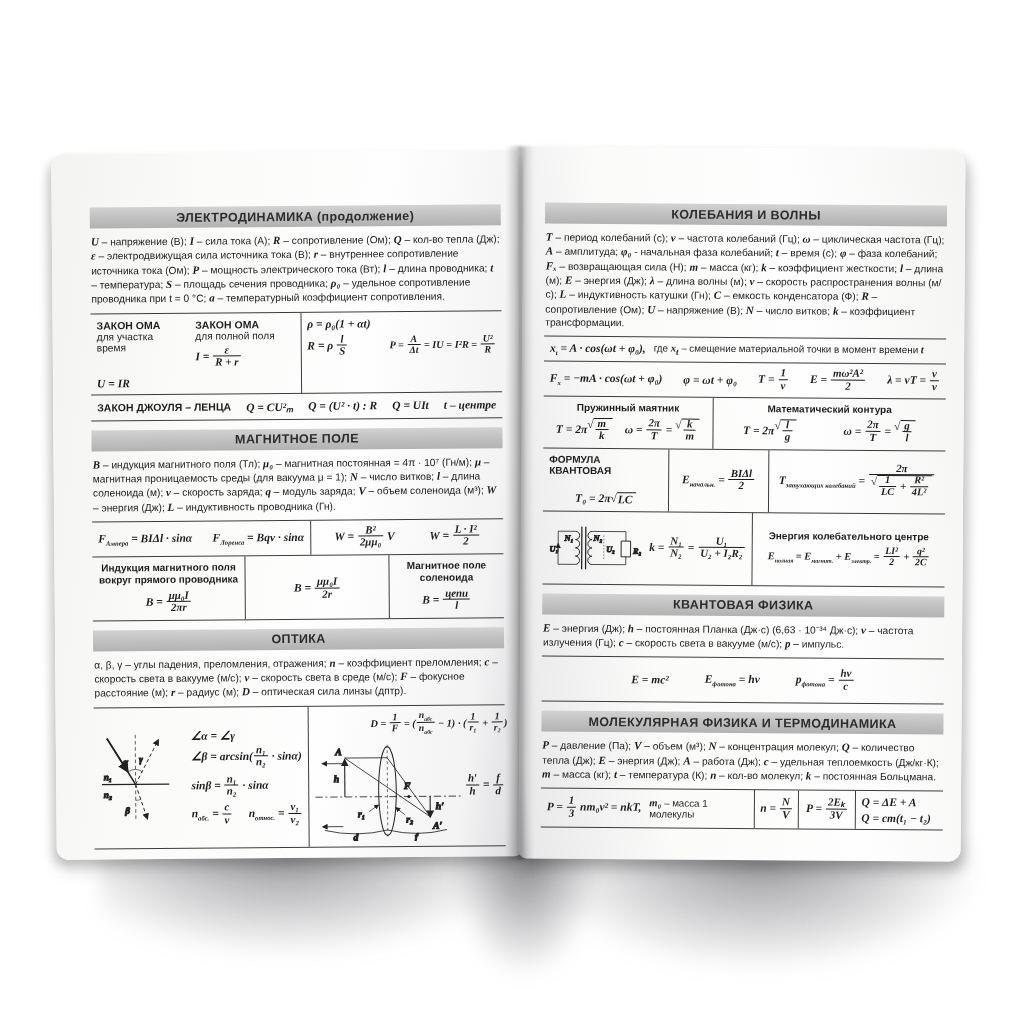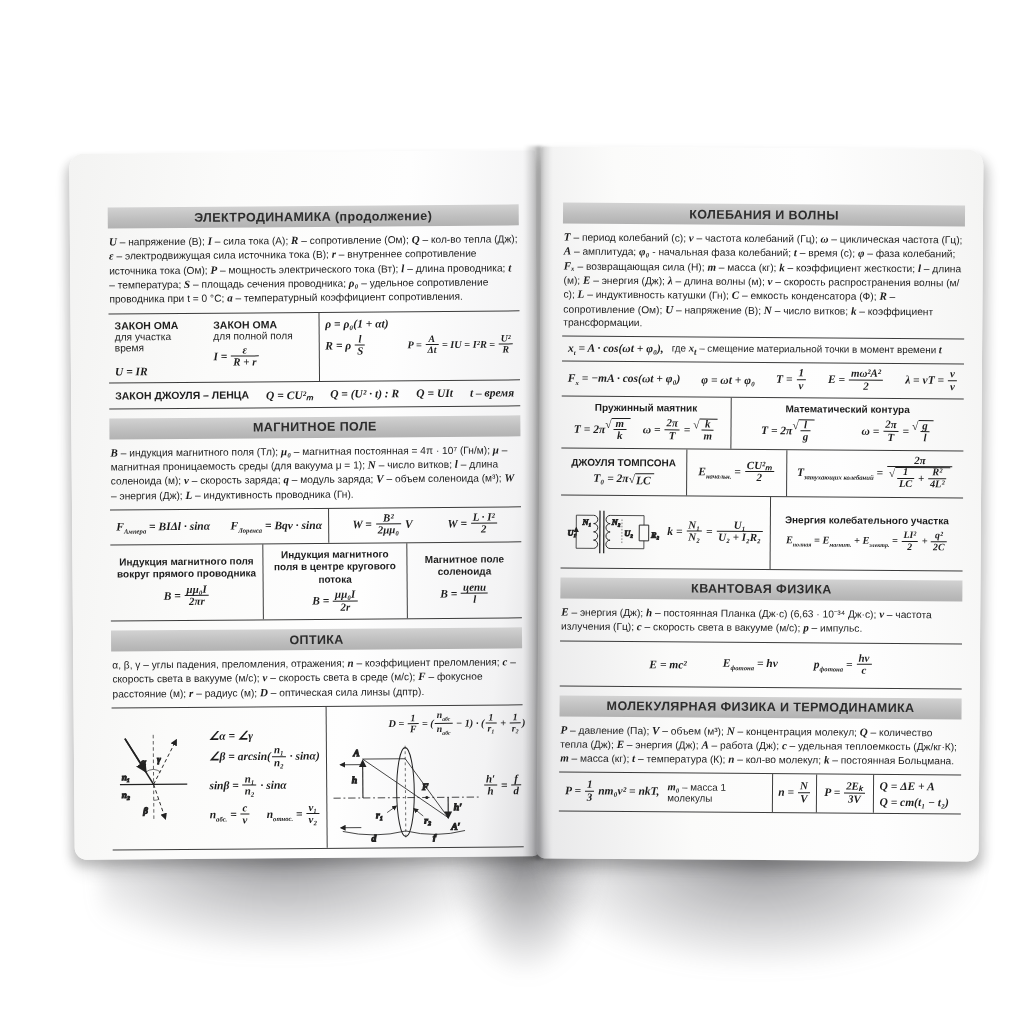--- a/index.html
+++ b/index.html
@@ -9,21 +9,21 @@
 
   
   .shadow{position:absolute;filter:blur(9px);pointer-events:none}
   .sh-l{left:100px;top:838px;width:410px;height:115px;
         background:radial-gradient(ellipse at 45% 15%,rgba(60,60,66,.50),rgba(110,110,116,.22) 50%,rgba(255,255,255,0) 74%)}
   .sh-r{left:545px;top:842px;width:430px;height:125px;
         background:radial-gradient(ellipse at 50% 15%,rgba(60,60,66,.50),rgba(110,110,116,.22) 50%,rgba(255,255,255,0) 74%)}
   .sh-m{left:450px;top:828px;width:150px;height:150px;
         background:radial-gradient(ellipse at 50% 18%,rgba(35,35,40,.55),rgba(90,90,96,.25) 45%,rgba(255,255,255,0) 70%)}
 
-  .book{position:absolute;left:72px;top:146px;width:909px;height:716px}
+  .book{position:absolute;left:54px;top:146px;width:909px;height:716px}
   .page{position:absolute}
   .pl{left:0;top:6px;width:466px;height:706px;border-radius:14px 3px 8px 12px;
       transform:rotate(-.45deg);
       background:linear-gradient(97deg,#f3f3f2 0%,#fbfbfa 30%,#fefefe 62%,#f3f3f4 88%,#e2e2e4 96%,#d0d0d4 100%);
       box-shadow:-4px 6px 10px rgba(0,0,0,.16),0 12px 16px rgba(0,0,0,.12)}
   .pr{left:467px;top:2px;width:442px;height:712px;border-radius:3px 16px 12px 8px;
       transform:rotate(.4deg);
       background:linear-gradient(83deg,#cfcfd3 0%,#e9e9ea 3%,#fbfbfa 30%,#fefefe 66%,#f4f4f3 100%);
       box-shadow:5px 7px 12px rgba(0,0,0,.18),0 12px 16px rgba(0,0,0,.12)}
   .spine{position:absolute;left:452px;top:0;width:28px;height:714px;z-index:4;
@@ -92,21 +92,21 @@
     <div class="content">
 
       <div class="hdr">ЭЛЕКТРОДИНАМИКА (продолжение)</div>
       <p class="gloss"><b>U</b> – напряжение (В); <b>I</b> – сила тока (А); <b>R</b> – сопротивление (Ом); <b>Q</b> – кол-во тепла (Дж); <b>ε</b> – электродвижущая сила источника тока (В); <b>r</b> – внутреннее сопротивление источника тока (Ом); <b>P</b> – мощность электрического тока (Вт); <b>l</b> – длина проводника; <b>t</b> – температура; <b>S</b> – площадь сечения проводника; <b>ρ₀</b> – удельное сопротивление проводника при t = 0 °С; <b>a</b> – температурный коэффициент сопротивления.</p>
 
       <div class="tbl">
         <div class="tr">
           <div class="cell col" style="width:24%">
             <span class="ct">ЗАКОН ОМА</span>
             <span class="cs">для участка время</span>
-            <span class="fx" style="margin-top:12px">U = IR</span>
+            <span class="fx" style="margin-top:24px">U = IR</span>
           </div>
           <div class="cell col" style="width:27%">
             <span class="ct">ЗАКОН ОМА</span>
             <span class="cs">для полной поля</span>
             <span class="fx" style="margin-top:4px">I = <span class="f">
                   <span class="fn">ε</span>
                   <span class="fd">R + r</span>
                 </span></span>
           </div>
           <div class="cell vd col" style="flex:1">
@@ -125,21 +125,21 @@
                   </span></span>
             </div>
           </div>
         </div>
         <div class="tr">
           <div class="cell rowflex sb" style="flex:1">
             <span class="ct">ЗАКОН ДЖОУЛЯ – ЛЕНЦА</span>
             <span class="fx">Q = CU²ₘ</span>
             <span class="fx">Q = (U² · t) : R</span>
             <span class="fx">Q = UIt</span>
-            <span class="fx">t – время</span>
+            <span class="fx">t – центре</span>
           </div>
         </div>
       </div>
 
       <div class="hdr sec-gap">МАГНИТНОЕ ПОЛЕ</div>
       <p class="gloss"><b>B</b> – индукция магнитного поля (Тл); <b>μ₀</b> – магнитная постоянная = 4π · 10⁷ (Гн/м); <b>μ</b> – магнитная проницаемость среды (для вакуума μ = 1); <b>N</b> – число витков; <b>l</b> – длина соленоида (м); <b>v</b> – скорость заряда; <b>q</b> – модуль заряда; <b>V</b> – объем соленоида (м³); <b>W</b> – энергия (Дж); <b>L</b> – индуктивность проводника (Гн).</p>
 
       <div class="tbl">
         <div class="tr">
           <div class="cell rowflex sb" style="width:53%">
@@ -159,21 +159,20 @@
         </div>
         <div class="tr">
           <div class="cell col cc" style="width:37%">
             <span class="ct2">Индукция магнитного поля вокруг прямого проводника</span>
             <span class="fx" style="margin-top:4px">B = <span class="f">
                   <span class="fn">μμ₀I</span>
                   <span class="fd">2πr</span>
                 </span></span>
           </div>
           <div class="cell vd col cc" style="width:35%">
-            <span class="ct2">Индукция магнитного поля в центре кругового потока</span>
             <span class="fx" style="margin-top:4px">B = <span class="f">
                   <span class="fn">μμ₀I</span>
                   <span class="fd">2r</span>
                 </span></span>
           </div>
           <div class="cell vd col cc" style="flex:1">
             <span class="ct2">Магнитное поле соленоида</span>
             <span class="fx" style="margin-top:4px">B = <span class="f">
                   <span class="fn">цепи</span>
                   <span class="fd">l</span>
@@ -353,29 +352,29 @@
                     <span class="qb"><span class="f">
                         <span class="fn">g</span>
                         <span class="fd">l</span>
                       </span></span>
                   </span></span>
             </div>
           </div>
         </div>
         <div class="tr">
           <div class="cell col cc" style="width:31%">
-            <span class="ct" style="font-size:10px">ДЖОУЛЯ ТОМПСОНА</span>
-            <span class="fx" style="margin-top:4px">T₀ = 2π<span class="q">
+            <span class="ct" style="font-size:10px">ФОРМУЛА КВАНТОВАЯ</span>
+            <span class="fx" style="margin-top:16px">T₀ = 2π<span class="q">
                   <span class="qr">√</span>
                   <span class="qb">LC</span>
                 </span></span>
           </div>
           <div class="cell vd col cc" style="width:25%">
             <span class="fx">E<sub>начальн.</sub> = <span class="f">
-                  <span class="fn">CU²ₘ</span>
+                  <span class="fn">BIΔl</span>
                   <span class="fd">2</span>
                 </span></span>
           </div>
           <div class="cell vd col cc" style="flex:1">
             <span class="fx">T<sub>затухающих колебаний</sub> = <span class="f">
                   <span class="fn">2π</span>
                   <span class="fd"><span class="q">
                       <span class="qr">√</span>
                       <span class="qb"><span class="f">
                           <span class="fn">1</span>
@@ -409,21 +408,21 @@
             </svg>
             <span class="fx">k = <span class="f">
                   <span class="fn">N₁</span>
                   <span class="fd">N₂</span>
                 </span> = <span class="f">
                   <span class="fn">U₁</span>
                   <span class="fd">U₂ + I₂R₂</span>
                 </span></span>
           </div>
           <div class="cell vd col cc" style="flex:1">
-            <span class="ct2">Энергия колебательного участка</span>
+            <span class="ct2">Энергия колебательного центре</span>
             <span class="fx fx-s" style="margin-top:4px">E<sub>полная</sub> = E<sub>магнит.</sub> + E<sub>электр.</sub> = <span class="f">
                   <span class="fn">LI²</span>
                   <span class="fd">2</span>
                 </span> + <span class="f">
                   <span class="fn">q²</span>
                   <span class="fd">2C</span>
                 </span></span>
           </div>
         </div>
       </div>

